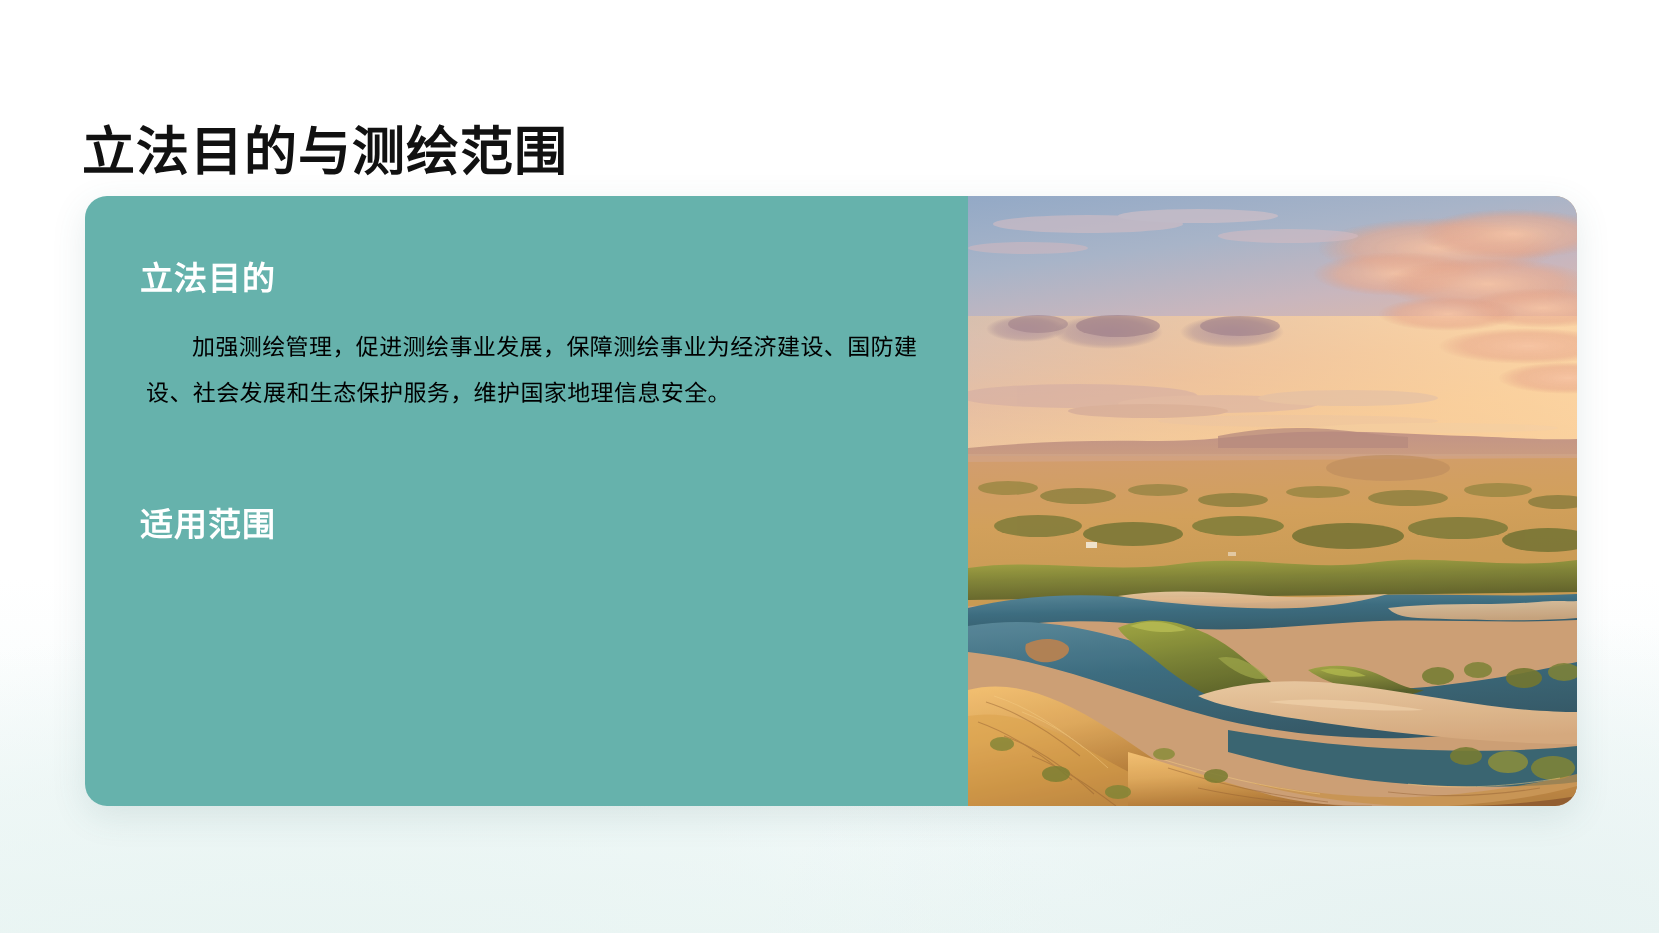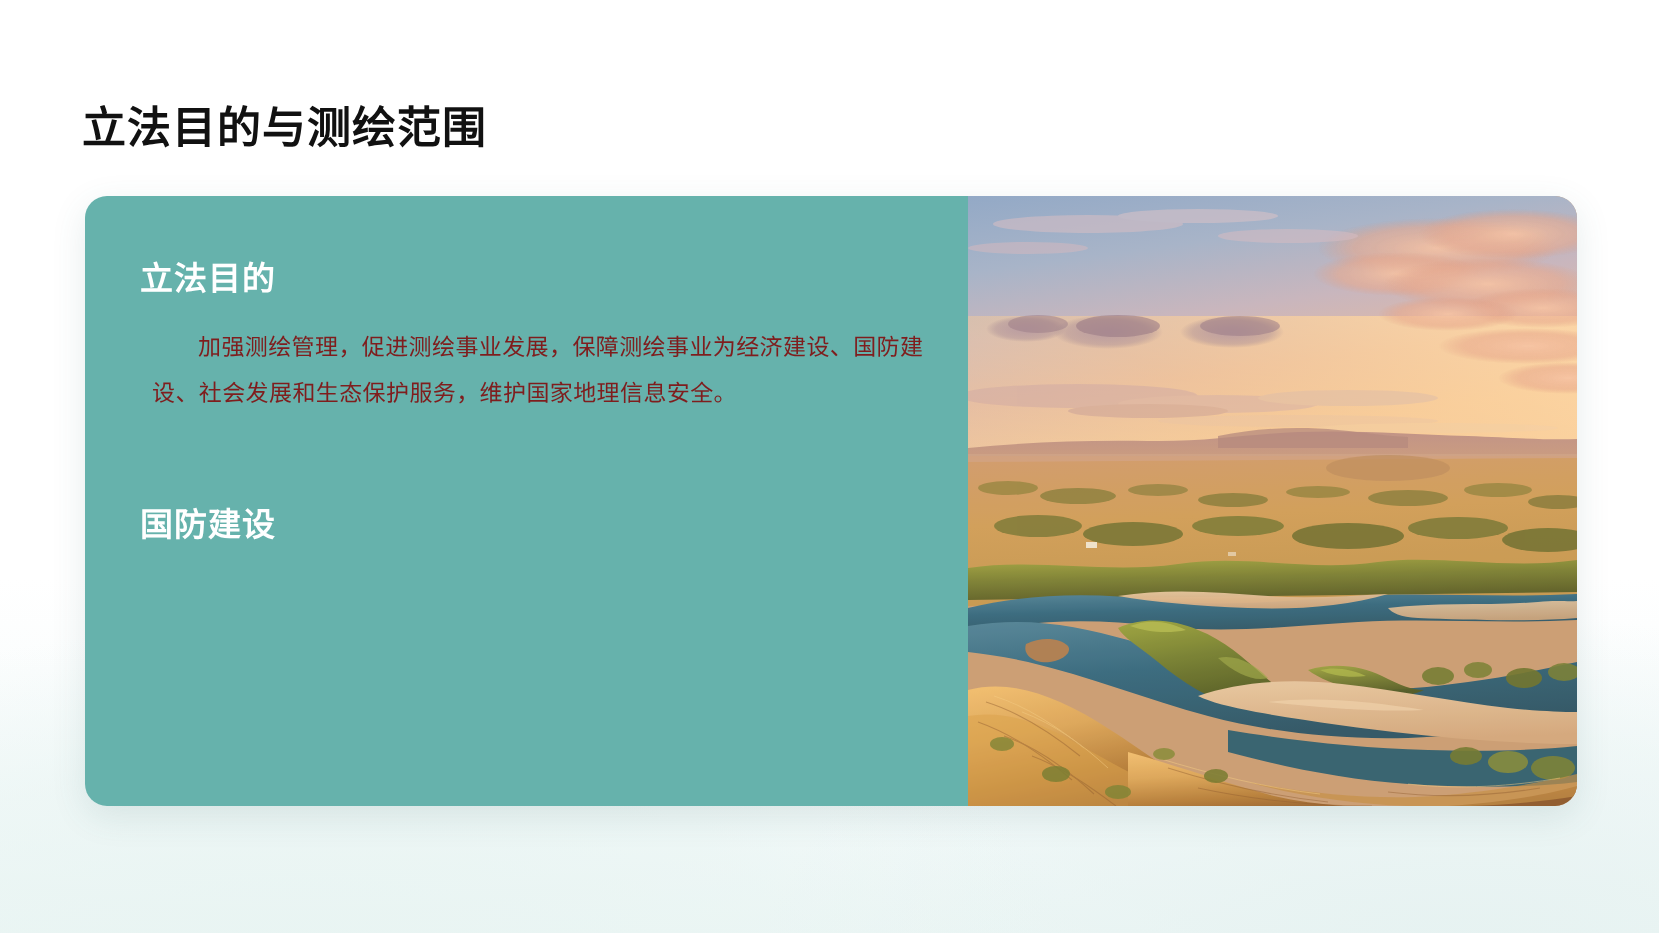--- a/index.html
+++ b/index.html
@@ -35,22 +35,22 @@
       radial-gradient(ellipse 1100px 520px at 18% 108%, #e8f4f2 0%, rgba(232,244,242,0.55) 48%, rgba(232,244,242,0) 74%),
       radial-gradient(ellipse 900px 460px at 88% 104%, #e6f2f1 0%, rgba(230,242,241,0.45) 52%, rgba(230,242,241,0) 78%),
       linear-gradient(180deg, #ffffff 0%, #ffffff 62%, #f4fafa 88%, #eef7f6 100%);
     pointer-events: none;
   }
 
   
   .page-title {
     position: absolute;
     left: 82px;
-    top: 74px;
-    font-size: 44px;
+    top: 86px;
+    font-size: 53px;
     line-height: 1.15;
     font-weight: 700;
     color: #111111;
     letter-spacing: 1px;
     white-space: nowrap;
   }
 
   
   .card {
     position: absolute;
@@ -85,22 +85,22 @@
     font-weight: 700;
     color: #ffffff;
     line-height: 1.25;
     margin: 0 0 26px 0;
     letter-spacing: 1px;
   }
 
   .section-body {
     font-size: 23px;
     line-height: 1.98;
-    color: #7f1d1d;
-    margin: 12px;
+    color: #000000;
+    margin: 6px;
     text-indent: 2em;
     letter-spacing: 0.4px;
     max-width: 790px;
   }
 
   
   .card-photo {
     position: relative;
     flex: 1 1 auto;
     overflow: hidden;
@@ -127,21 +127,21 @@
   <div class="card">
 
     <div class="card-left">
 
       <div class="section">
         <h2 class="section-heading">立法目的</h2>
         <p class="section-body">加强测绘管理，促进测绘事业发展，保障测绘事业为经济建设、国防建设、社会发展和生态保护服务，维护国家地理信息安全。</p>
       </div>
 
       <div class="section second">
-        <h2 class="section-heading">国防建设</h2>
+        <h2 class="section-heading">适用范围</h2>
       </div>
 
     </div>
 
     <div class="card-photo">
       <svg class="photo-canvas" viewBox="0 0 609 610" preserveAspectRatio="xMidYMid slice">
         <defs>
           <linearGradient id="skyGrad" x1="0" y1="0" x2="0.25" y2="1">
             <stop offset="0%" stop-color="#93a9c6"></stop>
             <stop offset="22%" stop-color="#a8b4c8"></stop>

